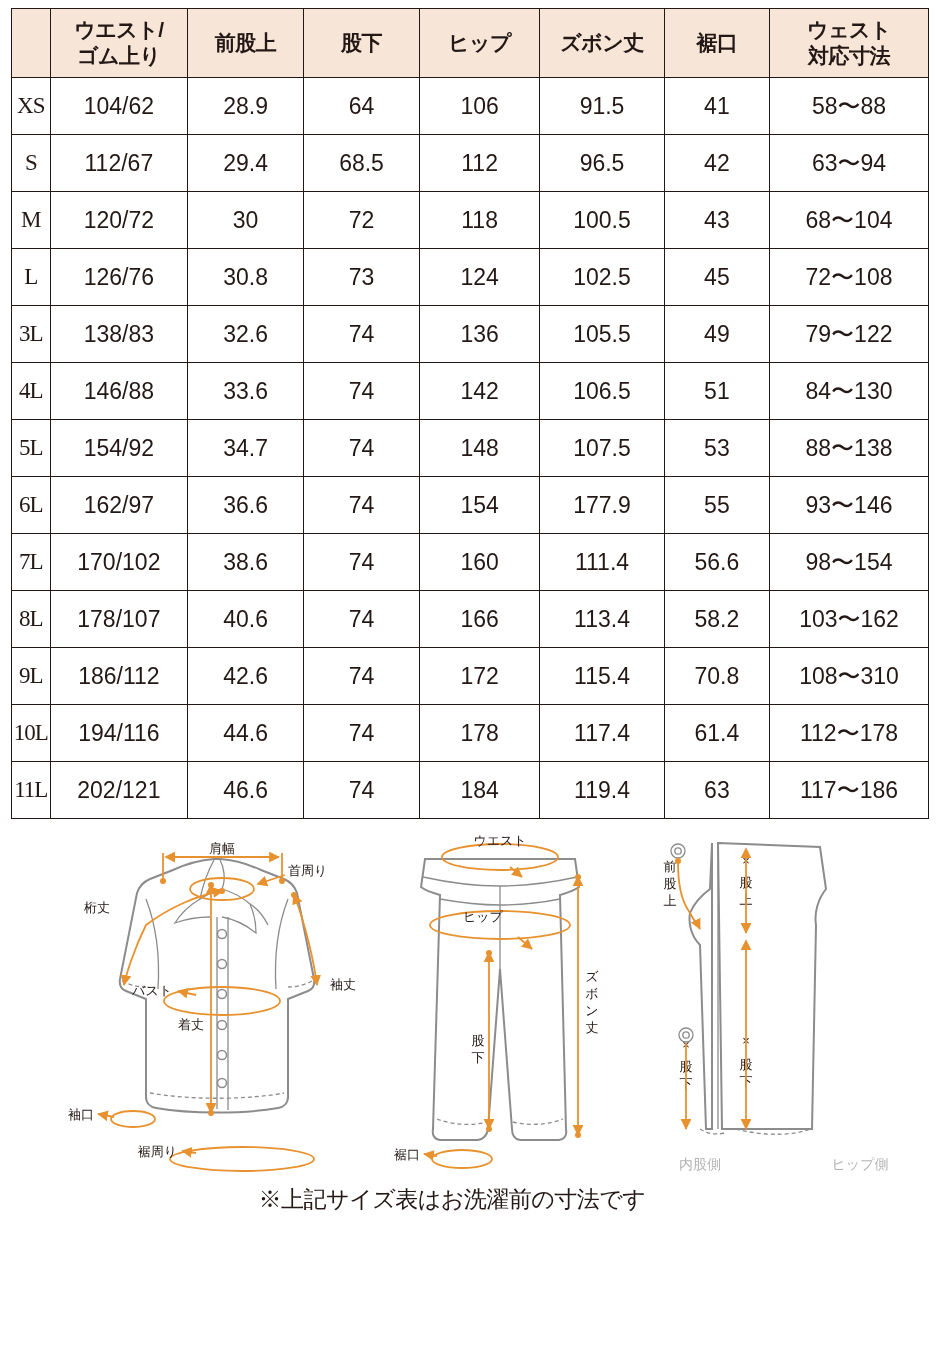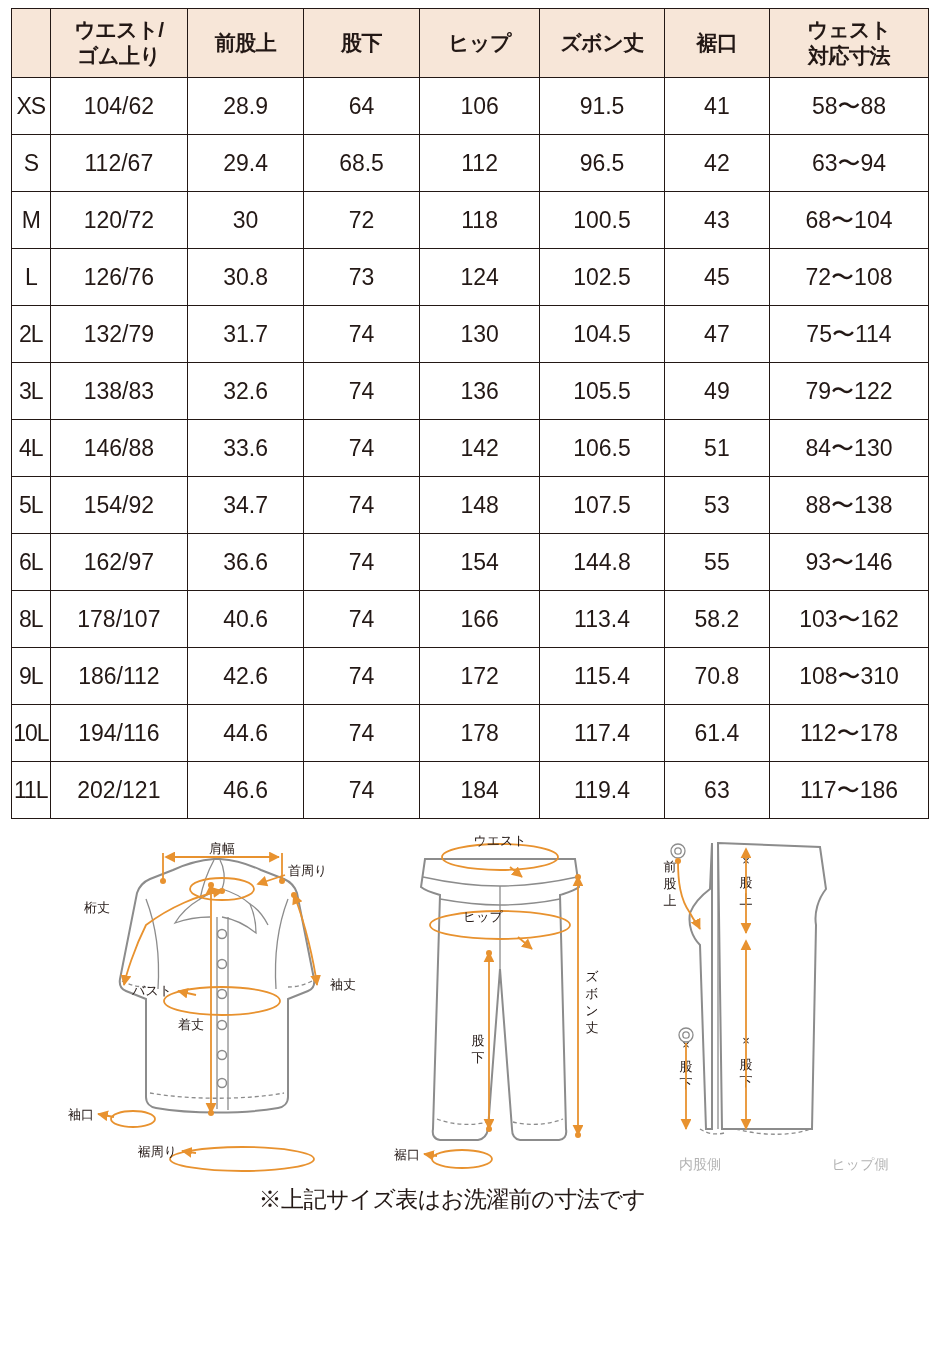--- a/index.html
+++ b/index.html
@@ -56,20 +56,21 @@
   table.size-table tbody td {
     height: 56px;
     background: #ffffff;
     font-size: 23px;
   }
   td.size-cell {
     font-size: 20px;
     line-height: 0.95;
     letter-spacing: -1px;
     padding: 0 1px;
+    font-family: Liberation Serif, serif;
   }
   td.size-cell .sz {
     display: block;
     white-space: normal;
     word-break: break-all;
   }
   th .hdr-two {
     display: block;
     line-height: 1.22;
   }
@@ -173,32 +174,20 @@
         <td>126/76</td>
         <td>30.8</td>
         <td>73</td>
         <td>124</td>
         <td>102.5</td>
         <td>45</td>
         <td>72〜108</td>
       </tr>
       <tr>
         <td class="size-cell">
-            <span class="sz">2L</span>
-          </td>
-        <td>132/79</td>
-        <td>31.7</td>
-        <td>74</td>
-        <td>130</td>
-        <td>104.5</td>
-        <td>47</td>
-        <td>75〜114</td>
-      </tr>
-      <tr>
-        <td class="size-cell">
             <span class="sz">3L</span>
           </td>
         <td>138/83</td>
         <td>32.6</td>
         <td>74</td>
         <td>136</td>
         <td>105.5</td>
         <td>49</td>
         <td>79〜122</td>
       </tr>
@@ -227,23 +216,35 @@
         <td>88〜138</td>
       </tr>
       <tr>
         <td class="size-cell">
             <span class="sz">6L</span>
           </td>
         <td>162/97</td>
         <td>36.6</td>
         <td>74</td>
         <td>154</td>
-        <td>144.8</td>
+        <td>177.9</td>
         <td>55</td>
         <td>93〜146</td>
+      </tr>
+      <tr>
+        <td class="size-cell">
+            <span class="sz">7L</span>
+          </td>
+        <td>170/102</td>
+        <td>38.6</td>
+        <td>74</td>
+        <td>160</td>
+        <td>111.4</td>
+        <td>56.6</td>
+        <td>98〜154</td>
       </tr>
       <tr>
         <td class="size-cell">
             <span class="sz">8L</span>
           </td>
         <td>178/107</td>
         <td>40.6</td>
         <td>74</td>
         <td>166</td>
         <td>113.4</td>

